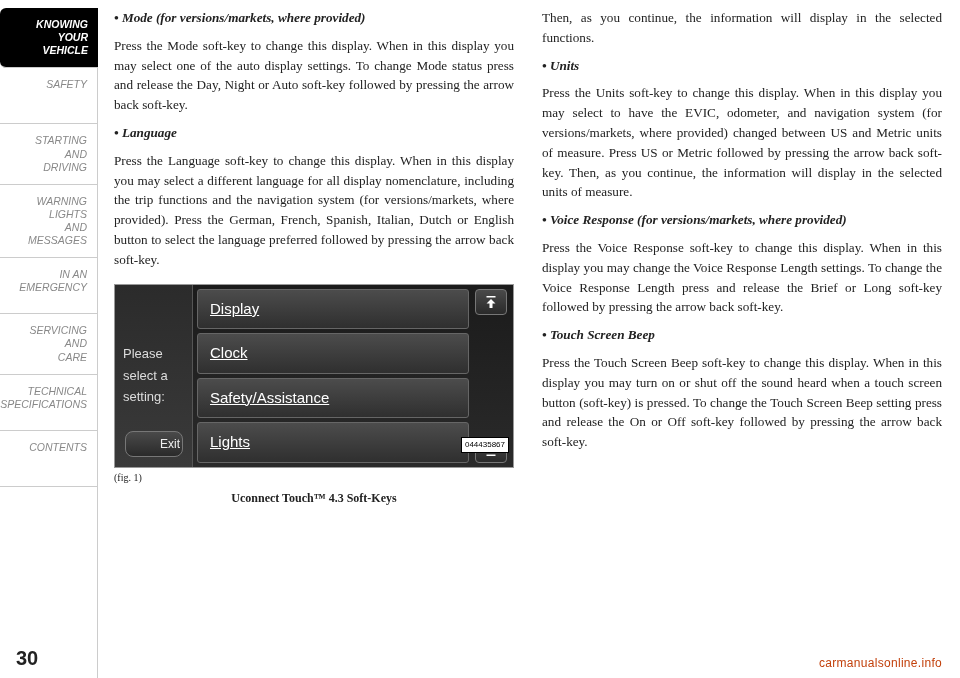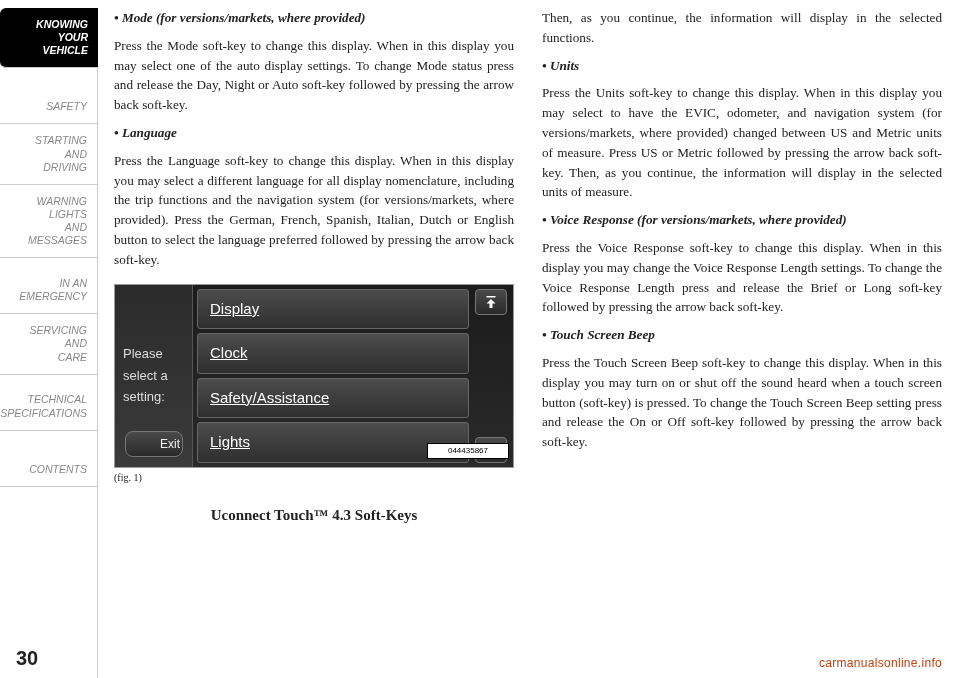--- a/index.html
+++ b/index.html
@@ -31,21 +31,21 @@
     font-size: 10.5px;
     line-height: 1.25;
     text-align: right;
     padding: 10px 10px 10px 4px;
     color: #888;
     border-bottom: 1px solid #ccc;
     border-right: 1px solid #ccc;
     font-style: italic;
     min-height: 56px;
     display: flex;
-    align-items: flex-end;
+    align-items: flex-start;
     justify-content: flex-end;
   }
   .tab.active {
     background: #000;
     color: #fff;
     font-weight: bold;
     font-style: italic;
     border-right: none;
     border-radius: 6px 0 0 6px;
   }
@@ -162,37 +162,37 @@
     font-family: Arial, sans-serif;
     font-size: 15px;
     display: flex;
     align-items: center;
     padding-left: 12px;
     text-decoration: underline;
   }
   .fig-id {
     position: absolute;
     right: 4px;
-    bottom: 8px;
+    bottom: 14px;
     background: #fff;
     color: #000;
     font-family: Arial, sans-serif;
     font-size: 8px;
-    padding: 1px 20px;
+    padding: 1px 3px;
     border: 1px solid #000;
   }
   .fig-caption-num {
     font-size: 10px;
     margin-top: 2px;
   }
   .fig-caption {
-    font-size: 15px;
+    font-size: 12px;
     font-weight: bold;
     text-align: center;
-    margin-top: 19px;
+    margin-top: 4px;
   }
 
   .page-number {
     position: absolute;
     left: 16px;
     bottom: 8px;
     font-family: Arial, sans-serif;
     font-size: 20px;
     font-weight: bold;
   }

